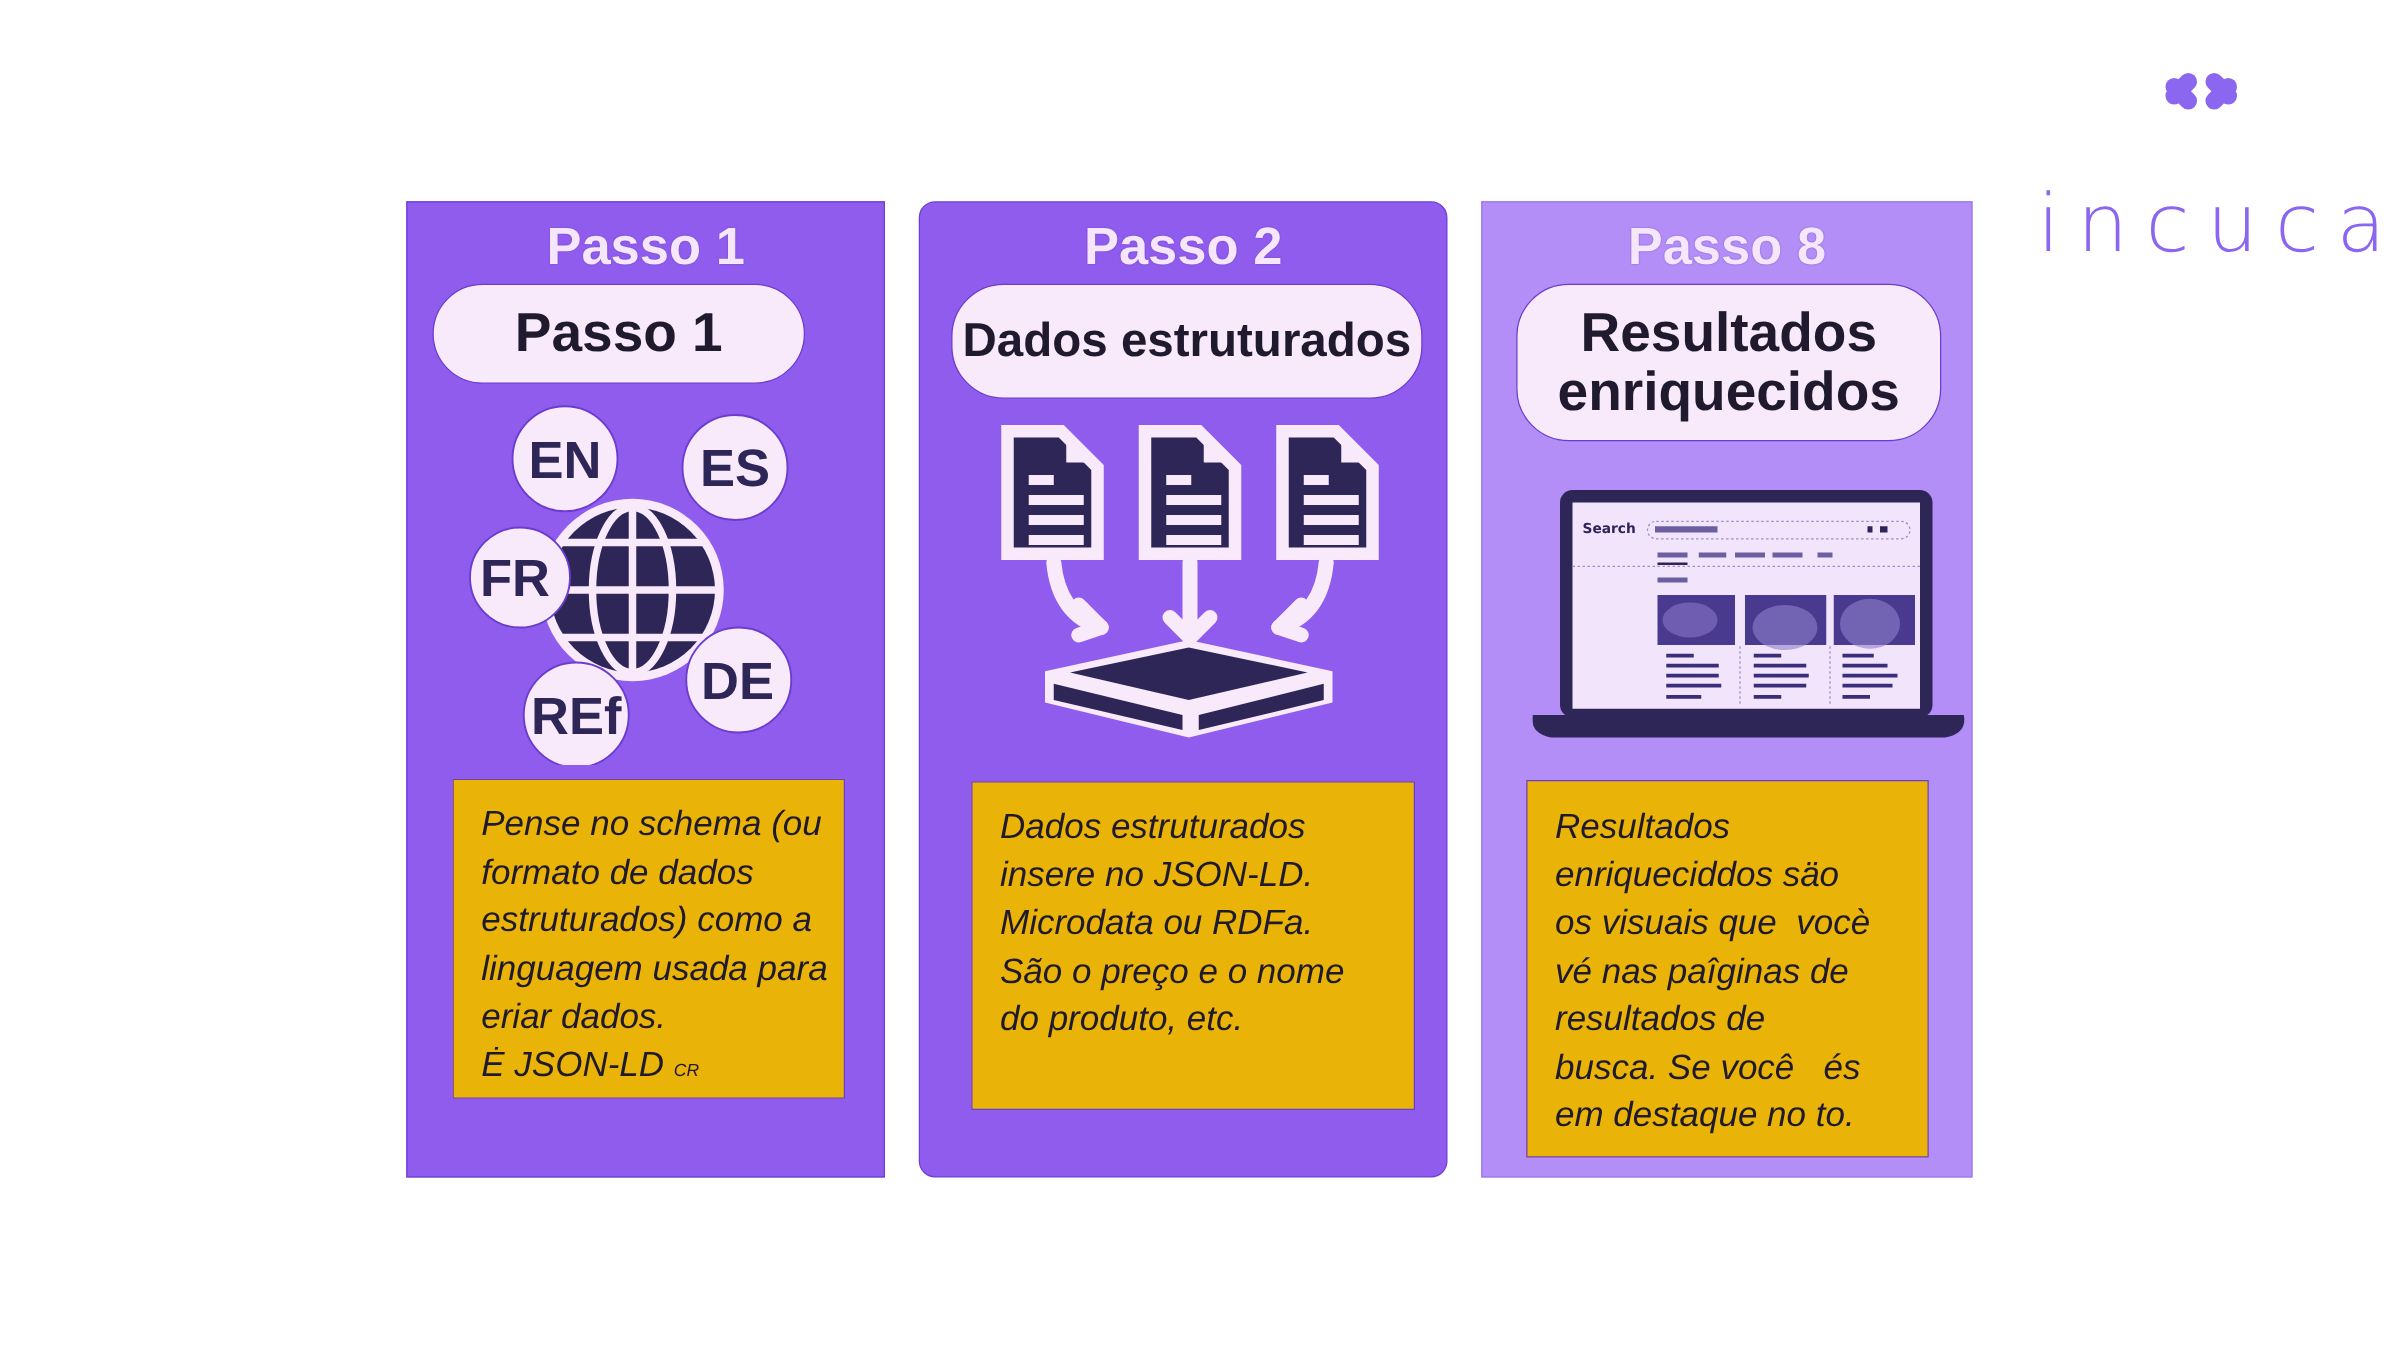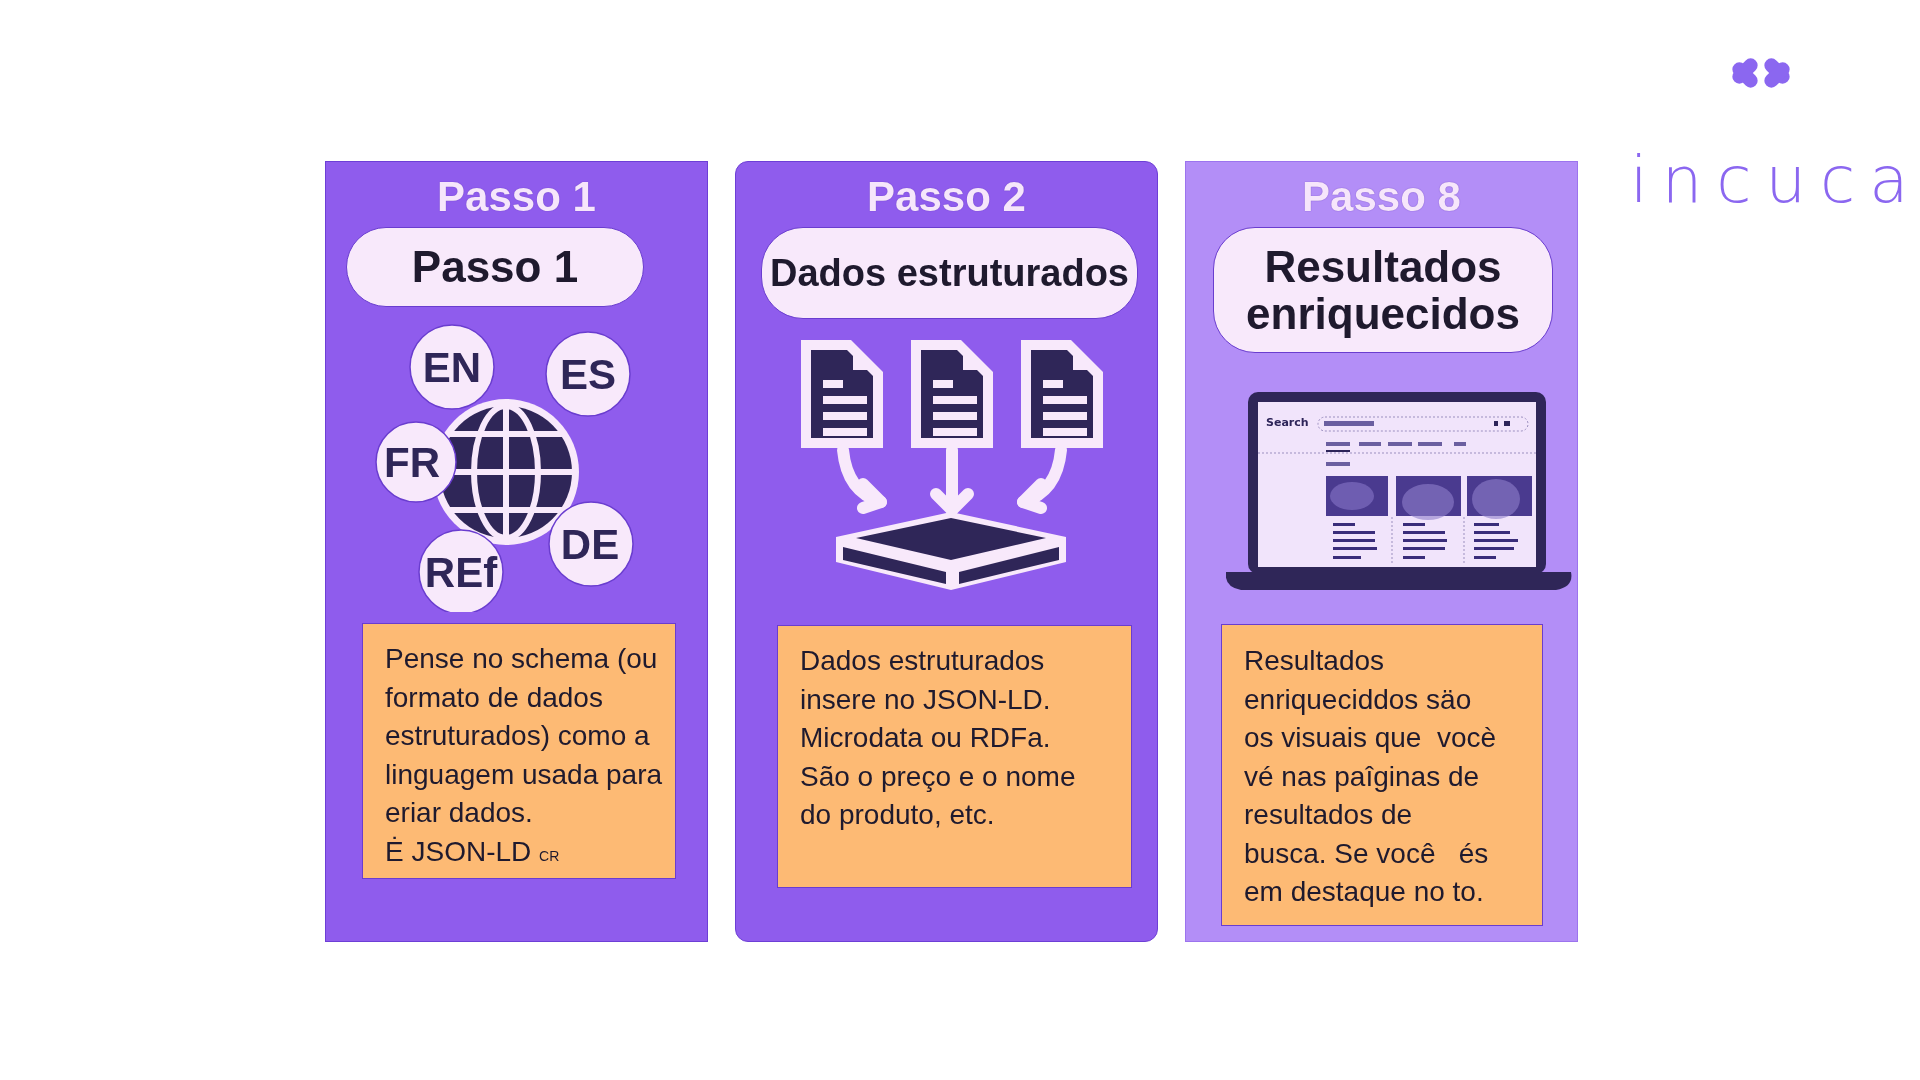--- a/index.html
+++ b/index.html
@@ -35,22 +35,22 @@
   .p1 .pill { left:20px; top:65px; width:298px; height:80px; font-size:44px; }
   .p2 .pill { left:25px; top:65px; width:377px; height:92px; font-size:38px; justify-content:flex-end; padding-right:8px; }
   .p3 .pill { left:27px; top:65px; width:340px; height:126px; font-size:44px; line-height:47px; }
 
   .illus { position:absolute; }
   .p1 .illus { left:40px; top:160px; width:300px; height:290px; }
   .p2 .illus { left:45px; top:170px; width:340px; height:290px; }
   .p3 .illus { left:40px; top:225px; width:360px; height:210px; }
 
   .textbox {
-    position:absolute; background:#fdba74; border:1px solid #6a3dcf; box-sizing:border-box;
-    color:#1f1a2e; font-size:28px; line-height:38.5px; padding:16px 22px;
+    position:absolute; background:#eab308; border:1px solid #6a3dcf; box-sizing:border-box;
+    color:#1f1a2e; font-size:28px; line-height:38.5px; padding:16px 22px;font-style:italic;
   }
   .p1 .textbox { left:36px; top:461px; width:314px; height:256px; }
   .p2 .textbox { left:41px; top:463px; width:355px; height:263px; }
   .p3 .textbox { left:35px; top:462px; width:322px; height:302px; padding-top:17px; }
   .textbox .line { display:block; white-space:pre; }
   .small-caps { font-size:14px; }
 
   
   .screen-text { font-family:"DejaVu Sans", sans-serif; fill:#2d2459; }
 </style>

